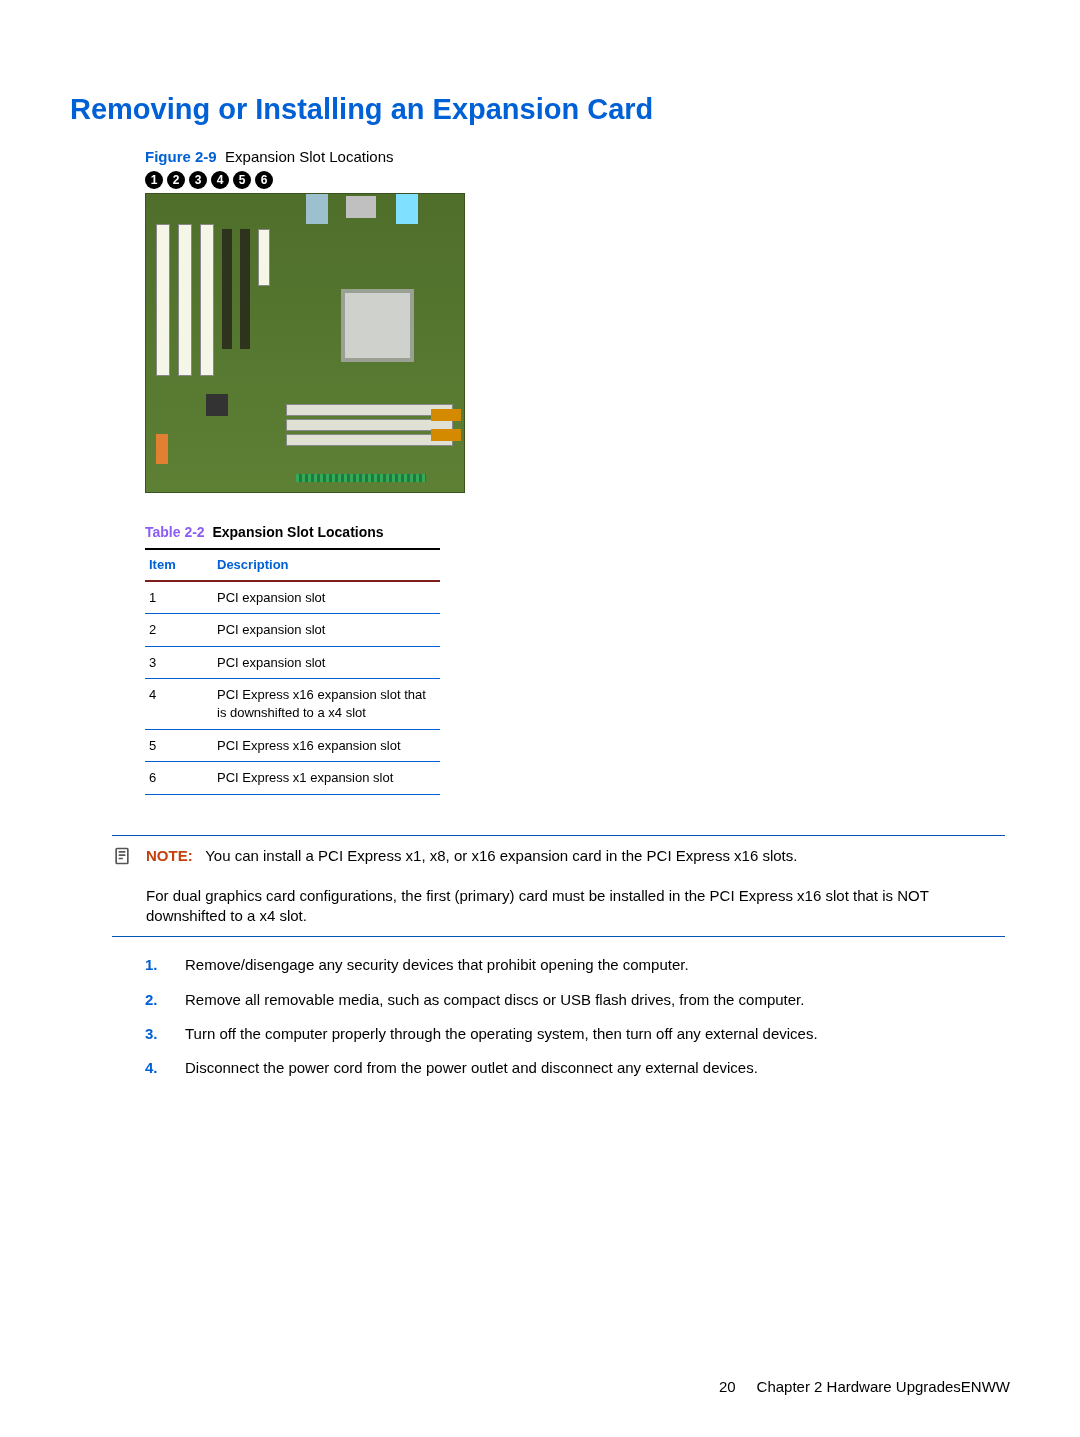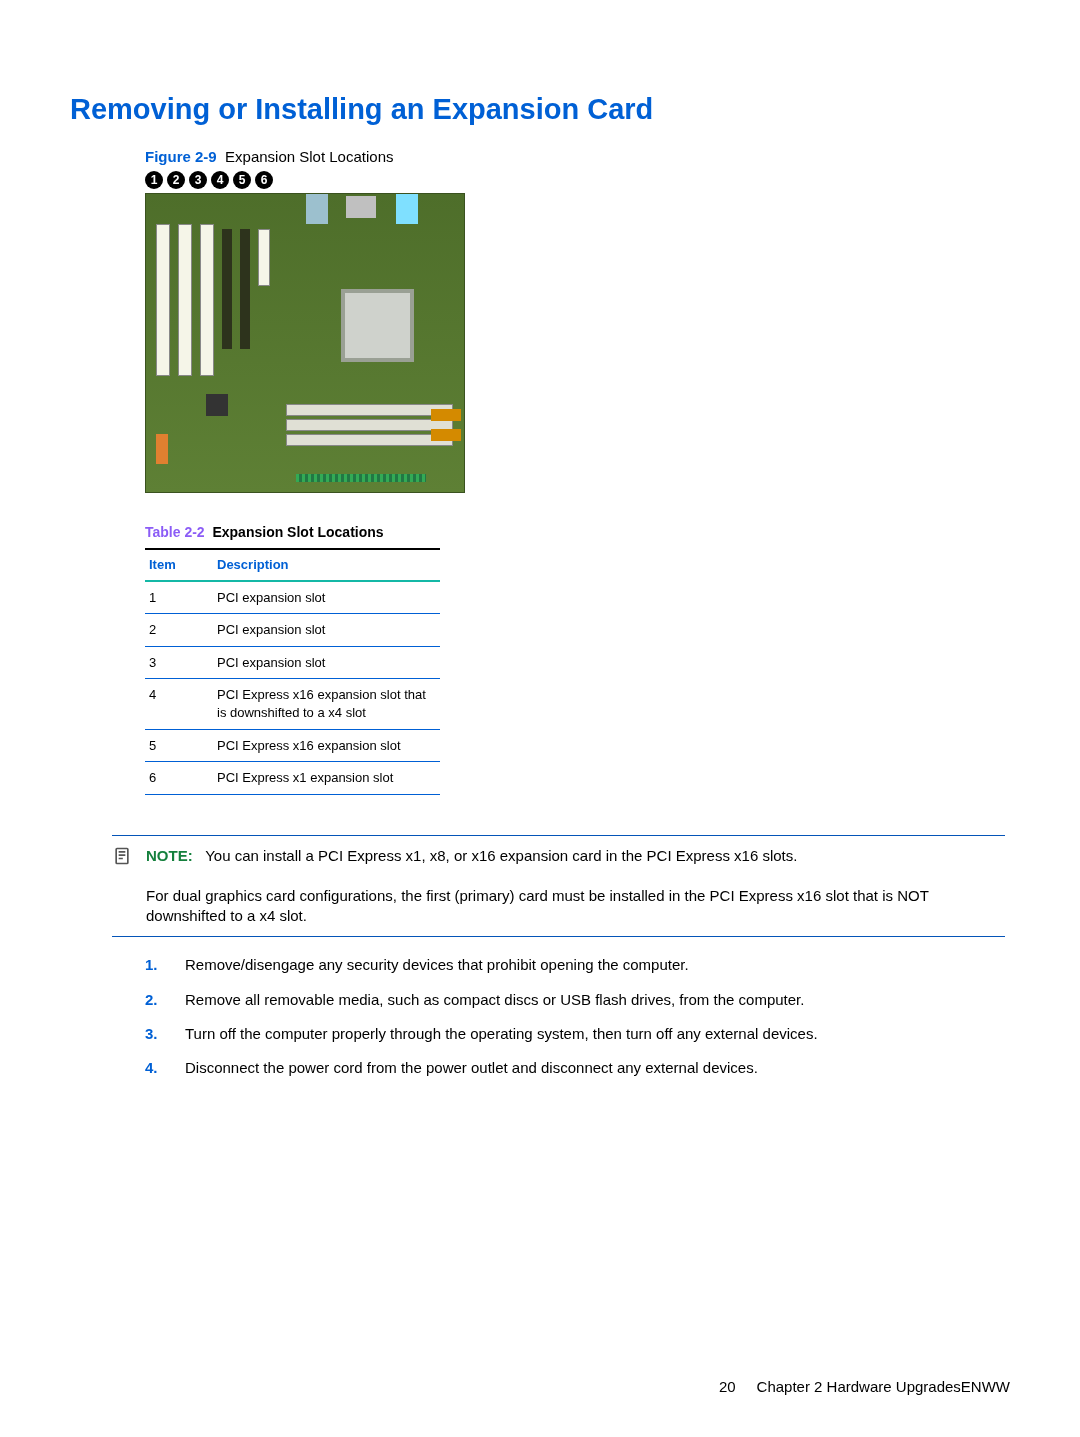--- a/index.html
+++ b/index.html
@@ -81,21 +81,21 @@
   .tblwrap { width: 295px; margin-bottom: 40px; }
   .tbl-title { font-weight: bold; font-size: 14px; margin-bottom: 6px; }
   .tbl-title .tlabel { color: #8b5cf6; }
   table.slots {
     width: 100%;
     border-collapse: collapse;
     font-size: 13px;
   }
   table.slots thead {
     border-top: 2px solid #000;
-    border-bottom: 2px solid #14b8a6;
+    border-bottom: 2px solid #7f1d1d;
   }
   table.slots th {
     text-align: left;
     color: #0060d5;
     font-weight: bold;
     padding: 6px 4px;
   }
   table.slots td {
     padding: 7px 4px;
     border-bottom: 1px solid #0060d5;
@@ -113,21 +113,21 @@
   .note-row {
     display: flex;
   }
   .note-icon {
     width: 34px;
     flex: 0 0 34px;
     color: #333;
   }
   .note-body { flex: 1; }
   .note-body .nlabel {
-    color: #15803d;
+    color: #c2410c;
     font-weight: bold;
   }
   .note-body p { margin: 0 0 12px 0; }
   .note-body p:last-child { margin-bottom: 0; margin-top: 20px; }
   .note-icon svg { width: 20px; height: 20px; }
   
   ol.steps {
     list-style: none;
     padding: 0;
     margin: 0 0 20px 0;

